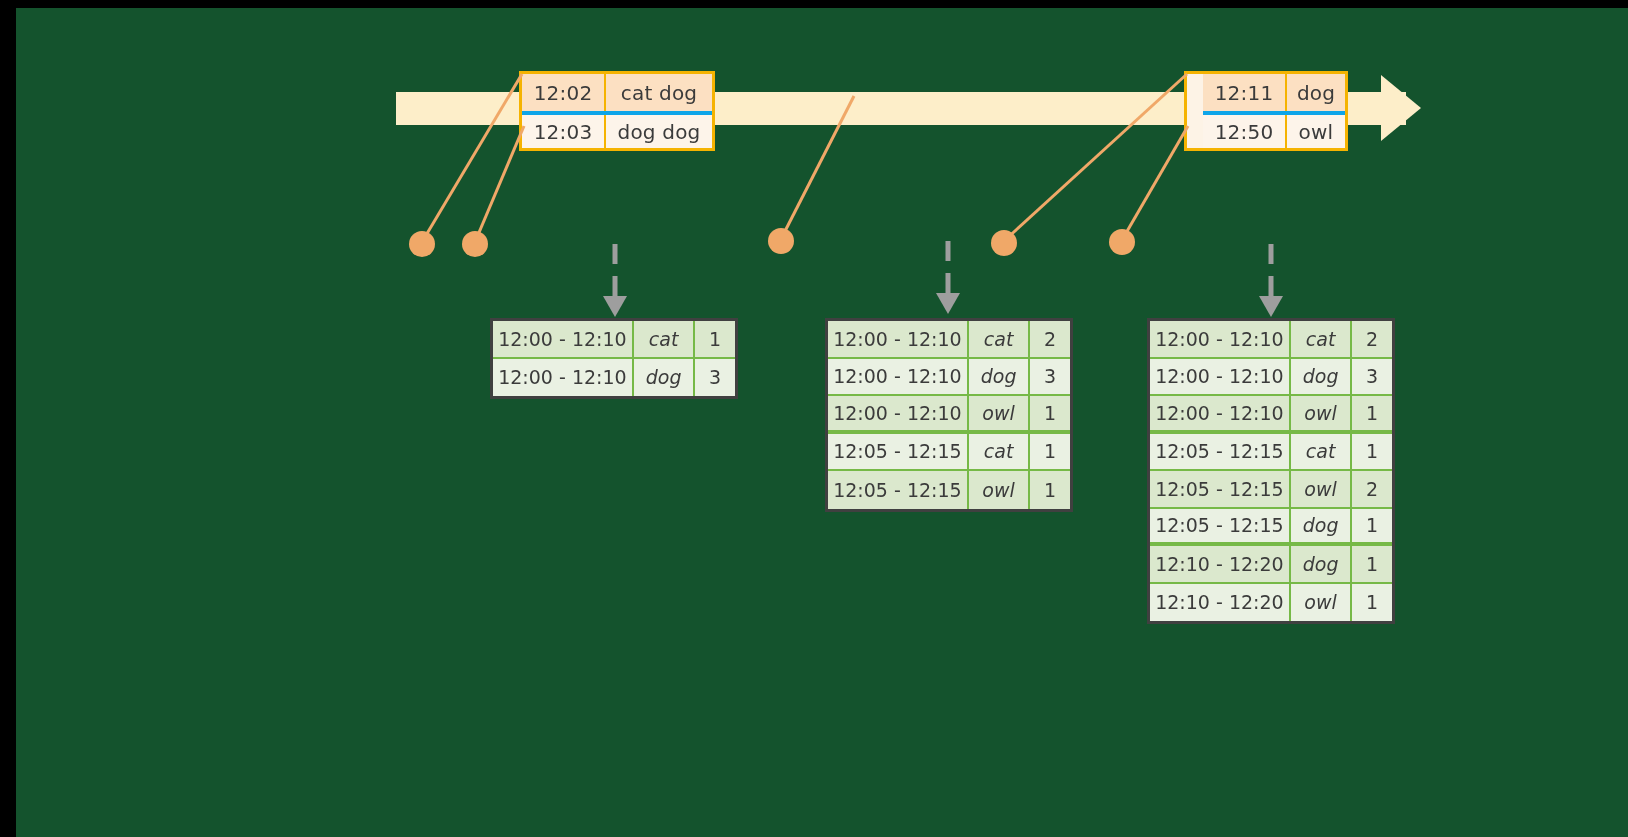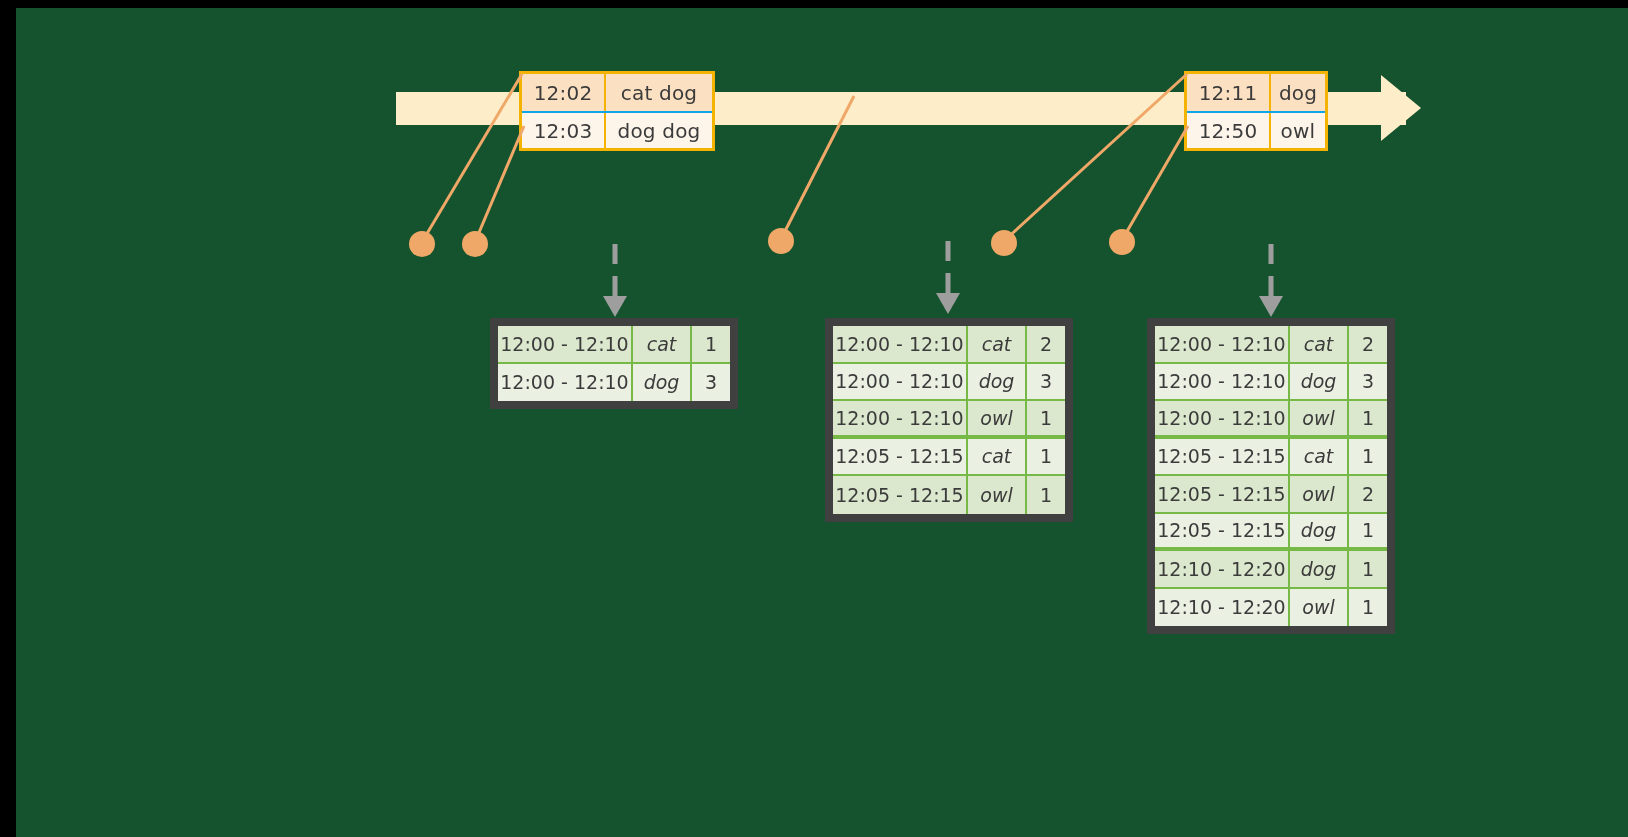--- a/index.html
+++ b/index.html
@@ -51,21 +51,21 @@
     display: flex;
     flex-direction: column;
     background: #fdf3e6;
   }
   .event-row {
     display: flex;
     height: 37px;
     box-sizing: border-box;
   }
   .event-row + .event-row {
-    border-top: 2px solid #0ea5e9;
+    border-top: 4px solid #0ea5e9;
   }
   .event-row.shade .cell { background: #fce0c2; }
   .event-row.plain .cell { background: #fdf4ea; }
   .event-row .cell {
     display: flex;
     align-items: center;
     justify-content: center;
     box-sizing: border-box;
     font-size: 20px;
     color: #3b3b3b;
@@ -76,36 +76,36 @@
     border-right: 2px solid #f5b301;
   }
   .event-row .cell.words {
     flex: 1;
   }
 
   #evt-a { left: 503px; top: 63px; width: 196px; }
   #evt-a .cell.words { width: 110px; }
   #evt-b { left: 836px; top: 82px; width: 196px; }
   #evt-b .cell.words { width: 110px; }
-  #evt-c { left: 1168px; top: 63px; width: 144px; }
+  #evt-c { left: 1168px; top: 63px; width: 164px; padding-left: 16px; }
   #evt-c .cell.words { width: 90px; }
 
   
   .connector-svg {
     position: absolute;
     left: 0; top: 0;
     width: 1628px;
     height: 837px;
     pointer-events: none;
   }
 
   
   .result-table {
     position: absolute;
-    border: 8px solid #404040;
+    border: 3px solid #404040;
     box-sizing: border-box;
     background: #ffffff;
   }
   .r-row {
     display: flex;
     height: 37.5px;
     box-sizing: border-box;
   }
   .r-row .c {
     display: flex;

